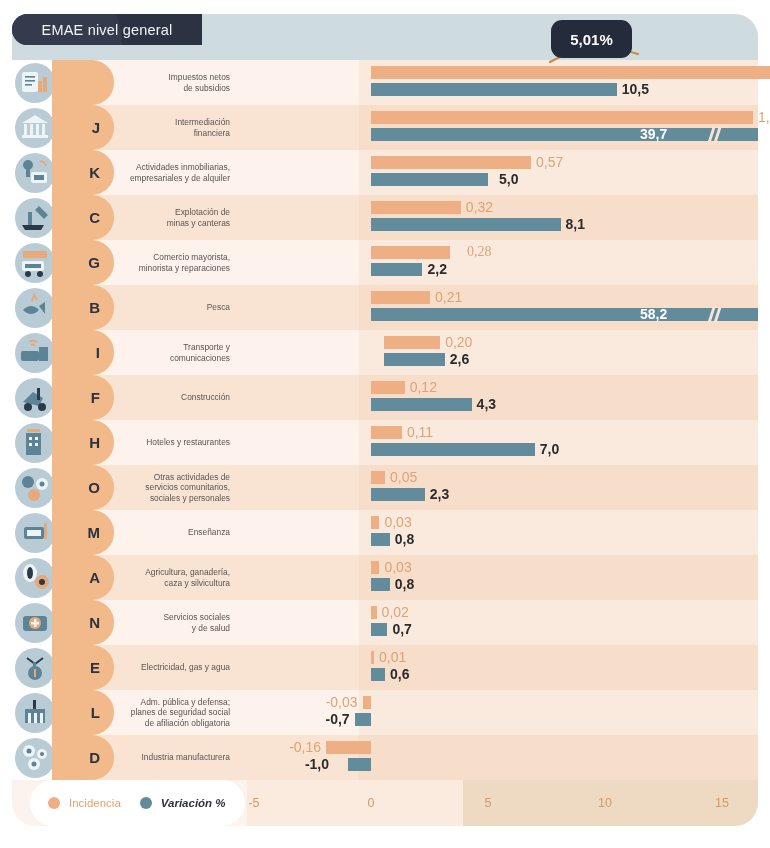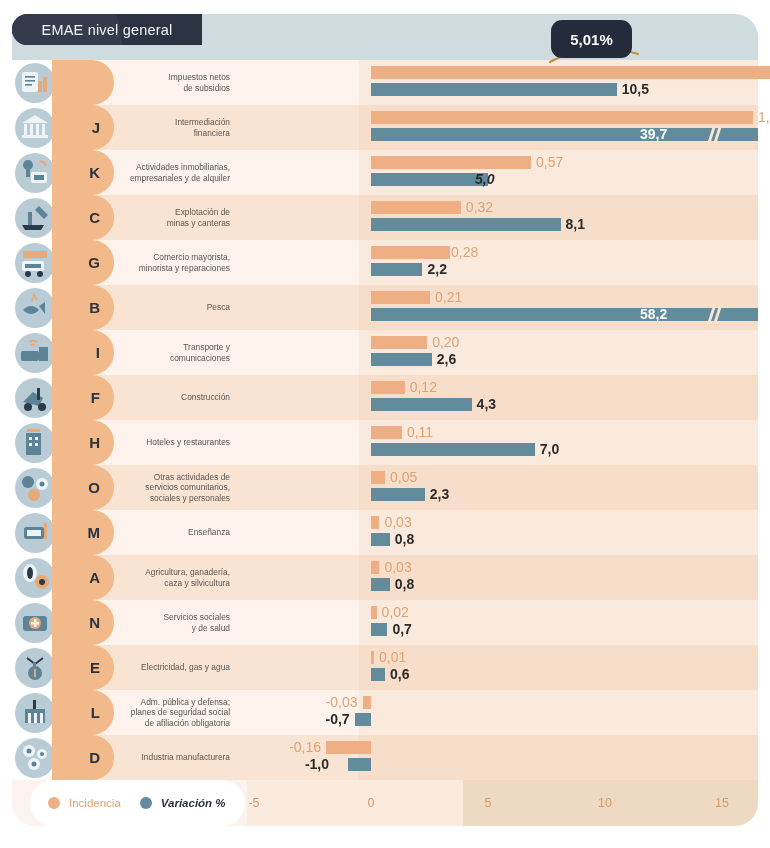--- a/index.html
+++ b/index.html
@@ -199,21 +199,21 @@
           <div class="label-cell">
             <div class="label-text">
               <div>Actividades inmobiliarias,</div>
               <div>empresariales y de alquiler</div>
             </div>
           </div>
           <div style="position: absolute; left: 226px; top: 0px; width: 520px; height: 45px;">
             <div class="bar inc" style="left: 133px; width: 160.056px;"></div>
             <div class="vlabel inc" style="left: 298.056px;">0,57</div>
             <div class="bar var" style="left: 133px; width: 117px;"></div>
-            <div class="vlabel var" style="left: 237px; font-style: italic;">5,0</div>
+            <div class="vlabel var" style="left: 261px;">5,0</div>
           </div>
         </div>
         <div class="row odd" style="top: 135px;">
           <div class="row-shade"></div>
           <div class="icon-cell">
             <div class="icon-circle">
               <svg width="40" height="40" viewBox="0 0 40 40">
                 <path d="M24 8 L33 17 L29 21 L20 12z" fill="#5d8496"></path>
                 <rect x="13" y="14" width="4" height="14" fill="#5d8496"></rect>
                 <path d="M7 27 h22 l-3 5 H10z" fill="#2b3a4a"></path>
@@ -255,21 +255,21 @@
             <span class="letter">G</span>
           </div>
           <div class="label-cell">
             <div class="label-text">
               <div>Comercio mayorista,</div>
               <div>minorista y reparaciones</div>
             </div>
           </div>
           <div style="position: absolute; left: 226px; top: 0px; width: 520px; height: 45px;">
             <div class="bar inc" style="left: 133px; width: 78.624px;"></div>
-            <div class="vlabel inc" style="left: 213px;">0,28</div>
+            <div class="vlabel inc" style="left: 229px; font-family: Liberation Serif, serif;">0,28</div>
             <div class="bar var" style="left: 133px; width: 51.48px;"></div>
             <div class="vlabel var" style="left: 189.48px;">2,2</div>
           </div>
         </div>
         <div class="row odd" style="top: 225px;">
           <div class="row-shade"></div>
           <div class="icon-cell">
             <div class="icon-circle">
               <svg width="40" height="40" viewBox="0 0 40 40">
                 <path d="M8 22 q8-8 16 0 q-8 8-16 0z" fill="#5d8496"></path>
@@ -313,21 +313,21 @@
           </div>
           <div class="letter-pill">
             <span class="letter">I</span>
           </div>
           <div class="label-cell">
             <div class="label-text">
               <div>Transporte y</div>
               <div>comunicaciones</div>
             </div>
           </div>
-          <div style="position: absolute; left: 226px; top: 0px; width: 520px; height: 56px;">
+          <div style="position: absolute; left: 239px; top: 0px; width: 520px; height: 56px;">
             <div class="bar inc" style="left: 133px; width: 56.16px;"></div>
             <div class="vlabel inc" style="left: 194.16px;">0,20</div>
             <div class="bar var" style="left: 133px; width: 60.84px;"></div>
             <div class="vlabel var" style="left: 198.84px;">2,6</div>
           </div>
         </div>
         <div class="row odd" style="top: 315px;">
           <div class="row-shade"></div>
           <div class="icon-cell">
             <div class="icon-circle">

